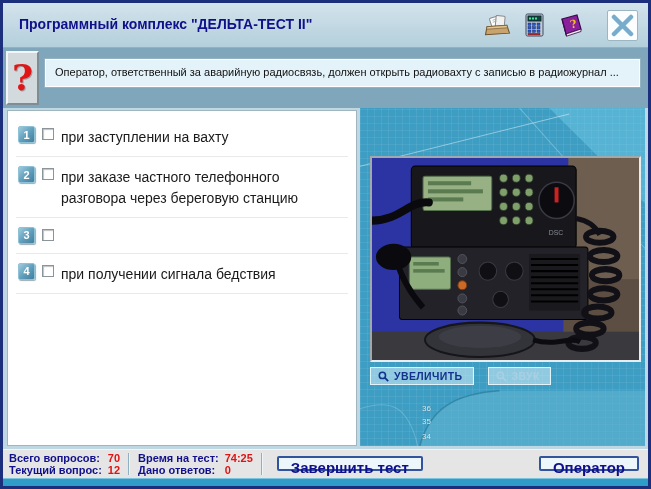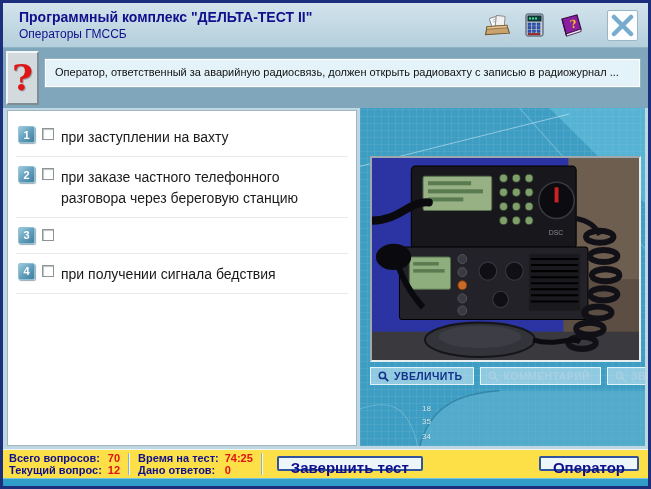--- a/index.html
+++ b/index.html
@@ -105,38 +105,38 @@
   }
   .photo-frame {
     position:absolute; left:10px; top:48px; right:4px; height:206px;
     border-top:2px solid #9fa8ac; border-left:2px solid #9fa8ac;
     border-right:2px solid #e8eef0; border-bottom:2px solid #e8eef0;
     background:#2b34a2;
   }
   .photo-frame svg { display:block; width:100%; height:100%; }
   .media-buttons {
     position:absolute; left:10px; top:259px; right:4px;
-    display:flex; gap:6px;
+    display:flex; gap:14px;
   }
   .media-btn {
     height:18px; padding:2px 10px 2px 7px;
     display:flex; align-items:center; gap:5px;
     background:rgba(214,239,250,0.55);
     border:1px solid rgba(240,250,255,0.85);
     font-size:10.5px; font-weight:bold; letter-spacing:.4px;
     cursor:pointer; white-space:nowrap;
   }
   .media-btn.enabled  { color:#14328c; }
   .media-btn.disabled { color:#a9cfe2; }
   .media-btn .mag { flex:0 0 auto; }
 
   
   .statusbar {
     height:29px; flex:0 0 29px;
-    background:#fde047;
+    background:#e5e5e5;
     border-top:1px solid #eef6fa;
     display:flex; align-items:center;
     padding:1px 6px 2px 6px;
     font-size:11px;
   }
   .stat-group { display:grid; grid-template-columns:auto auto; column-gap:6px; row-gap:0; align-content:center; }
   .stat-label { color:#10108c; font-weight:bold; line-height:12px; white-space:nowrap; }
   .stat-value { color:#e01212; font-weight:bold; line-height:12px; white-space:nowrap; }
   .v-sep {
     width:2px; height:22px; margin:0 8px;
@@ -155,21 +155,20 @@
   .bottom-strip { height:8px; flex:0 0 8px; background:#2f9dc7; border-top:1px solid #7cc4dd; }
 </style>
 </head>
 <body>
 
 <div class="window">
 
   <div class="titlebar">
     <div class="titles">
       <div class="app-title">Программный комплекс "ДЕЛЬТА-ТЕСТ II"</div>
-      <div class="app-subtitle">Операторы ГМССБ</div>
     </div>
     <div class="tb-icons">
       <span class="tb-icon">
         <svg width="28" height="28" viewBox="0 0 28 28">
           <g transform="rotate(-4 14 16)">
             <rect x="8" y="6" width="8" height="11" rx="1" fill="#ffffff" stroke="#8a8a8a" transform="rotate(-14 12 11)"></rect>
             <rect x="13" y="5" width="9" height="12" rx="1" fill="#f1f1f1" stroke="#8a8a8a" transform="rotate(9 17 11)"></rect>
             <line x1="10" y1="9" x2="14" y2="8" stroke="#9aa" stroke-width="0.8"></line>
             <line x1="10" y1="11" x2="14" y2="10" stroke="#9aa" stroke-width="0.8"></line>
             <path d="M4 15 L24 15 L26 23 L2 23 Z" fill="#c9a36d" stroke="#6b4f28"></path>
@@ -248,21 +247,21 @@
 
     <div class="media-area">
       <svg class="chart-overlay" viewBox="0 0 286 337" preserveAspectRatio="none">
         <polygon points="190,0 286,0 286,95" fill="rgba(130,215,240,0.38)"></polygon>
         <line x1="0" y1="58" x2="210" y2="6" stroke="rgba(228,246,252,0.5)" stroke-width="1"></line>
         <line x1="160" y1="0" x2="286" y2="140" stroke="rgba(228,246,252,0.32)" stroke-width="1"></line>
         <path d="M60,337 C70,300 95,285 140,282 L286,282 L286,337 Z" fill="rgba(96,180,208,0.6)"></path>
         <path d="M60,337 C70,300 95,285 140,282" fill="none" stroke="rgba(26,100,130,0.45)" stroke-width="1.5"></path>
         <path d="M0,300 C30,290 48,296 58,337" fill="none" stroke="rgba(255,255,255,0.2)" stroke-width="1"></path>
       </svg>
-      <span class="depth-num" style="top:296px">18</span>
+      <span class="depth-num" style="top:296px">36</span>
       <span class="depth-num" style="top:309px">35</span>
       <span class="depth-num" style="top:324px">34</span>
 
       <div class="photo-frame">
         <svg viewBox="0 0 272 200" preserveAspectRatio="none">
           <rect x="0" y="0" width="272" height="200" fill="#2b34a2"></rect>
           <rect x="200" y="0" width="72" height="200" fill="#6e5e50"></rect>
           <rect x="195" y="120" width="77" height="80" fill="#5c4e42"></rect>
           <rect x="0" y="172" width="272" height="28" fill="#3a3a3e"></rect>
 
@@ -342,27 +341,20 @@
             <circle cx="4.4" cy="4.4" r="3.1" fill="none" stroke="#14328c" stroke-width="1.6"></circle>
             <line x1="6.9" y1="6.9" x2="10.2" y2="10.2" stroke="#14328c" stroke-width="1.8"></line>
           </svg>
           <span>УВЕЛИЧИТЬ</span>
         </div>
         <div class="media-btn disabled">
           <svg class="mag" width="11" height="11" viewBox="0 0 11 11">
             <circle cx="4.4" cy="4.4" r="3.1" fill="none" stroke="#a9cfe2" stroke-width="1.6"></circle>
             <line x1="6.9" y1="6.9" x2="10.2" y2="10.2" stroke="#a9cfe2" stroke-width="1.8"></line>
           </svg>
-          <span>КОММЕНТАРИЙ</span>
-        </div>
-        <div class="media-btn disabled">
-          <svg class="mag" width="11" height="11" viewBox="0 0 11 11">
-            <circle cx="4.4" cy="4.4" r="3.1" fill="none" stroke="#a9cfe2" stroke-width="1.6"></circle>
-            <line x1="6.9" y1="6.9" x2="10.2" y2="10.2" stroke="#a9cfe2" stroke-width="1.8"></line>
-          </svg>
           <span>ЗВУК</span>
         </div>
       </div>
     </div>
   </div>
 
   <div class="statusbar">
     <div class="stat-group">
       <span class="stat-label">Всего вопросов:</span>
       <span class="stat-value">70</span>

